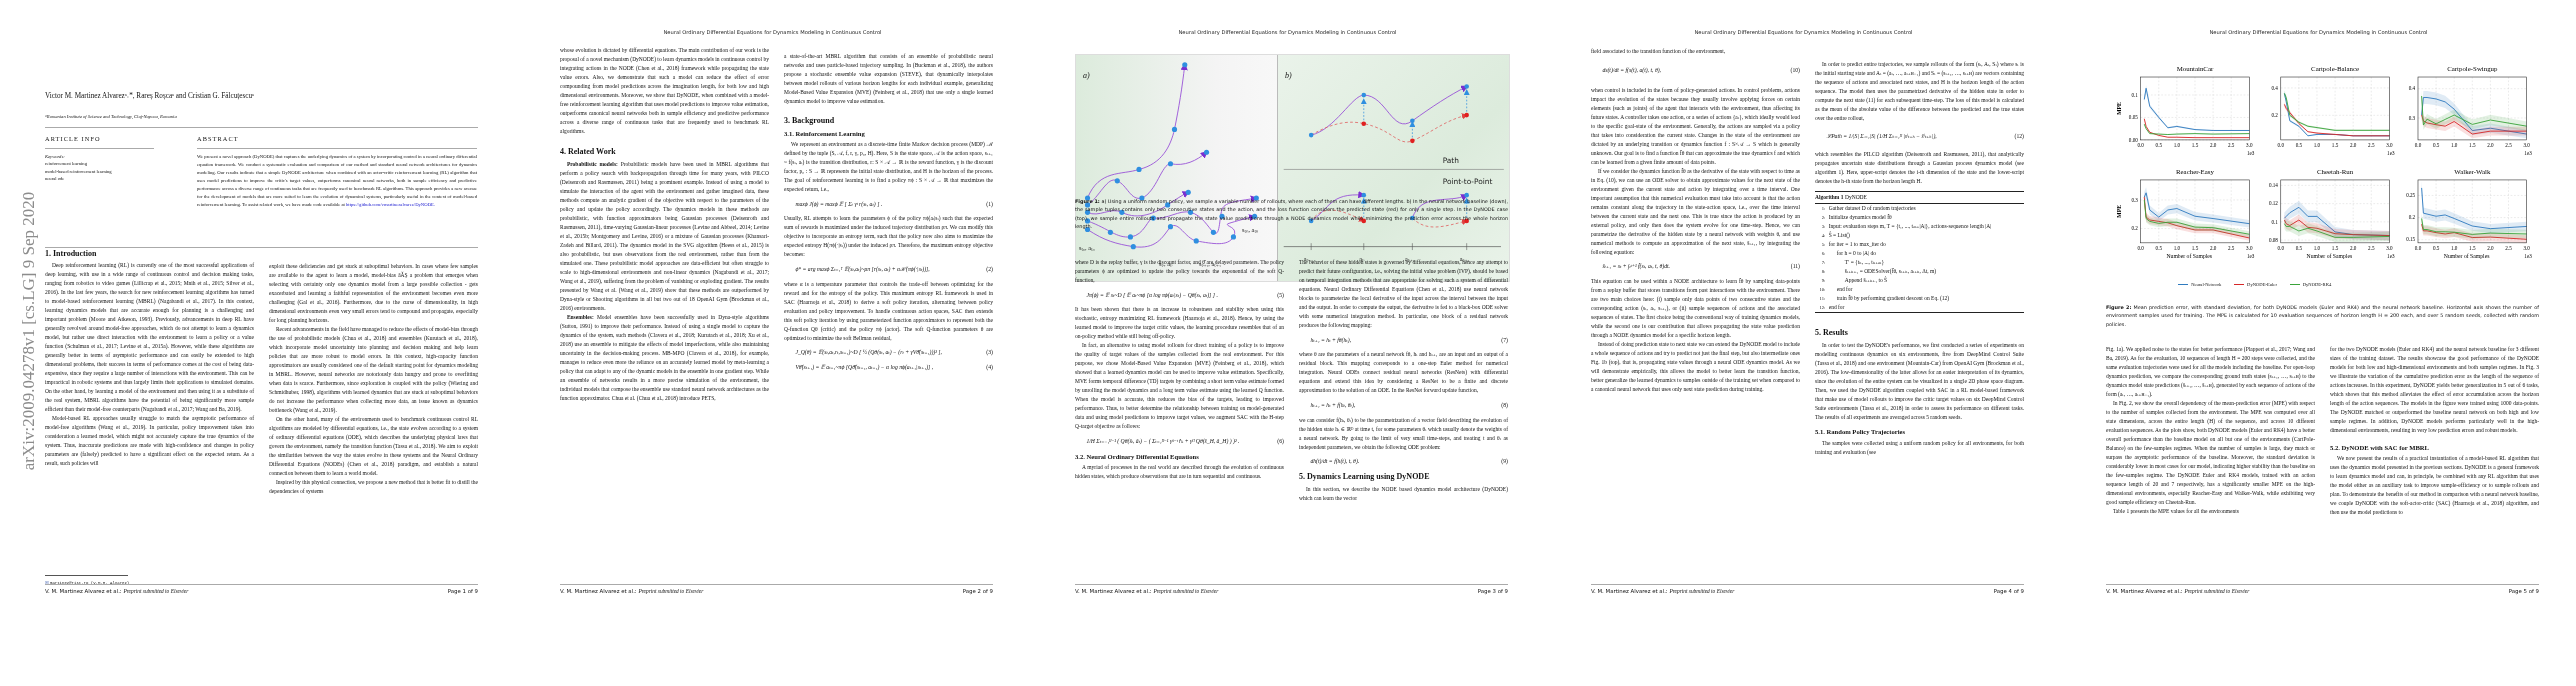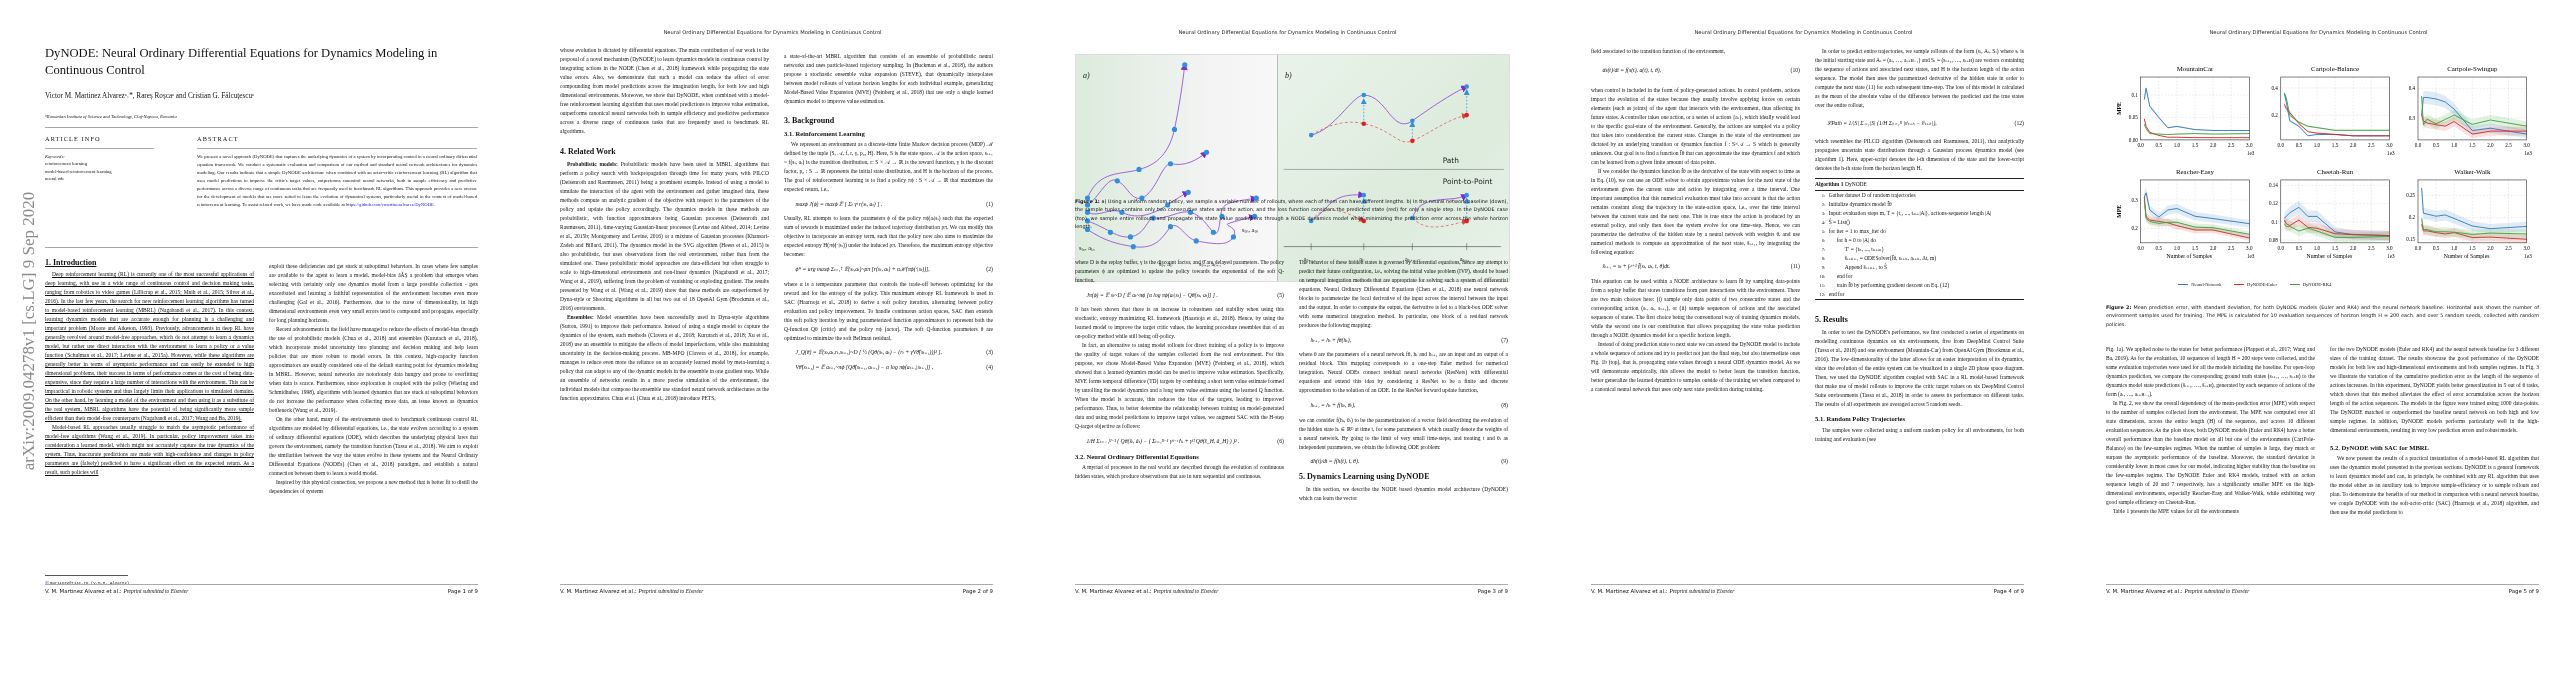--- a/index.html
+++ b/index.html
@@ -43,37 +43,36 @@
   
   .charts{position:absolute;left:45px;top:57px;width:433px;height:229px;}
   .legend{position:absolute;left:117px;top:282px;display:flex;gap:12.6px;font-size:4.6px;}
   .legend .sw{display:inline-block;width:10.3px;height:1.1px;vertical-align:middle;margin-right:2.9px;}
 </style>
 </head>
 <body>
 
 <div class="page" style="left:0">
   <div class="arxiv">arXiv:2009.04278v1  [cs.LG]  9 Sep 2020</div>
-  <div class="title">DyNODE: Neural Ordinary Differential Equations for Dynamics Modeling in Continuous Control</div>
   <div class="authors">Victor M. Martinez Alvarezᵃ˒*, Rareș Roșcaᵃ and Cristian G. Fălcuțescuᵃ</div>
   <div class="affil">ᵃRomanian Institute of Science and Technology, Cluj-Napoca, Romania</div>
   <div class="rule" style="left:45px;top:127px;width:433px;"></div>
   <div class="sechdr" style="left:45px;top:135px;">ARTICLE INFO</div>
   <div class="sechdr" style="left:197px;top:135px;">ABSTRACT</div>
   <div class="rule" style="left:45px;top:148px;width:109px;"></div>
   <div class="rule" style="left:197px;top:148px;width:280px;"></div>
   <div class="keywords">
     <div style="font-style:italic">Keywords:</div>
     <div>reinforcement learning</div>
     <div>model-based reinforcement learning</div>
     <div>neural ode</div>
   </div>
   <div class="abstract"><span>We present a novel approach (DyNODE) that captures the underlying dynamics of a system by incorporating control in a neural ordinary differential equation framework. We conduct a systematic evaluation and comparison of our method and standard neural network architectures for dynamics modeling. Our results indicate that a simple DyNODE architecture when combined with an actor-critic reinforcement learning (RL) algorithm that uses model predictions to improve the critic's target values, outperforms canonical neural networks, both in sample efficiency and predictive performance across a diverse range of continuous tasks that are frequently used to benchmark RL algorithms. This approach provides a new avenue for the development of models that are more suited to learn the evolution of dynamical systems, particularly useful in the context of model-based reinforcement learning. To assist related work, we have made code available at </span><a class="cite">https://github.com/vmartinezalvarez/DyNODE.</a></div>
   <div class="rule" style="left:45px;top:247px;width:433px;"></div>
-  <div class="col colL" style="top:253px;text-decoration:underline;">
+  <div class="col colL" style="top:244px;">
     <div class="h1">1. Introduction</div>
     <p>Deep reinforcement learning (RL) is currently one of the most successful applications of deep learning, with use in a wide range of continuous control and decision making tasks, ranging from robotics to video games (Lillicrap et al., 2015; Mnih et al., 2015; Silver et al., 2016). In the last few years, the search for new reinforcement learning algorithms has turned to model-based reinforcement learning (MBRL) (Nagabandi et al., 2017). In this context, learning dynamics models that are accurate enough for planning is a challenging and important problem (Moore and Atkeson, 1993). Previously, advancements in deep RL have generally revolved around model-free approaches, which do not attempt to learn a dynamics model, but rather use direct interaction with the environment to learn a policy or a value function (Schulman et al., 2017; Levine et al., 2015a). However, while these algorithms are generally better in terms of asymptotic performance and can easily be extended to high dimensional problems, their success in terms of performance comes at the cost of being data-expensive, since they require a large number of interactions with the environment. This can be impractical in robotic systems and thus largely limits their applications to simulated domains. On the other hand, by learning a model of the environment and then using it as a substitute of the real system, MBRL algorithms have the potential of being significantly more sample efficient than their model-free counterparts (Nagabandi et al., 2017; Wang and Ba, 2019).</p>
     <p>Model-based RL approaches usually struggle to match the asymptotic performance of model-free algorithms (Wang et al., 2019). In particular, policy improvement takes into consideration a learned model, which might not accurately capture the true dynamics of the system. Thus, inaccurate predictions are made with high-confidence and changes in policy parameters are (falsely) predicted to have a significant effect on the expected return. As a result, such policies will</p>
   </div>
   <div class="col colR" style="top:262px;">
     <p class="ni">exploit these deficiencies and get stuck at suboptimal behaviors. In cases where few samples are available to the agent to learn a model, model-bias âĂŞ a problem that emerges when selecting with certainty only one dynamics model from a large possible collection - gets exacerbated and learning a faithful representation of the environment becomes even more challenging (Gal et al., 2016). Furthermore, due to the curse of dimensionality, in high dimensional environments even very small errors tend to compound and propagate, especially for long planning horizons.</p>
     <p>Recent advancements in the field have managed to reduce the effects of model-bias through the use of probabilistic models (Chua et al., 2018) and ensembles (Kurutach et al., 2018), which incorporate model uncertainty into planning and decision making and help learn policies that are more robust to model errors. In this context, high-capacity function approximators are usually considered one of the default starting point for dynamics modeling in MBRL. However, neural networks are notoriously data hungry and prone to overfitting when data is scarce. Furthermore, since exploration is coupled with the policy (Wiering and Schmidhuber, 1998), algorithms with learned dynamics that are stuck at suboptimal behaviors do not increase the performance when collecting more data, an issue known as dynamics bottleneck (Wang et al., 2019).</p>
     <p>On the other hand, many of the environments used to benchmark continuous control RL algorithms are modeled by differential equations, i.e., the state evolves according to a system of ordinary differential equations (ODE), which describes the underlying physical laws that govern the environment, namely the transition function (Tassa et al., 2018). We aim to exploit the similarities between the way the states evolve in these systems and the Neural Ordinary Differential Equations (NODEs) (Chen et al., 2018) paradigm, and establish a natural connection between them to learn a world model.</p>
     <p>Inspired by this physical connection, we propose a new method that is better fit to distill the dependencies of systems</p>
   </div>
@@ -303,21 +302,21 @@
       </div>
     <p class="ni">when control is included in the form of policy-generated actions. In control problems, actions impact the evolution of the states because they usually involve applying forces on certain elements (such as joints) of the agent that interacts with the environment, thus affecting its future states. A controller takes one action, or a series of actions {aₜ}, which ideally would lead to the specific goal-state of the environment. Generally, the actions are sampled via a policy that takes into consideration the current state. Changes in the state of the environment are dictated by an underlying transition or dynamics function f : S×𝒜 → S which is generally unknown. Our goal is to find a function f̂θ that can approximate the true dynamics f and which can be learned from a given finite amount of data points.</p>
     <p>If we consider the dynamics function f̂θ as the derivative of the state with respect to time as in Eq. (10), we can use an ODE solver to obtain approximate values for the next state of the environment given the current state and action by integrating over a time interval. One important assumption that this numerical evaluation must take into account is that the action remains constant along the trajectory in the state-action space, i.e., over the time interval between the current state and the next one. This is true since the action is produced by an external policy, and only then does the system evolve for one time-step. Hence, we can parametrize the derivative of the hidden state by a neural network with weights θ, and use numerical methods to compute an approximation of the next state, ŝₜ₊₁, by integrating the following equation:</p>
     <div class="eq">
         <span>ŝₜ₊₁ = sₜ + ∫ₜᵗ⁺¹ f̂(sₜ, aₜ, t, θ)dt.</span>
         <span class="num">(11)</span>
       </div>
     <p class="ni">This equation can be used within a NODE architecture to learn f̂θ by sampling data-points from a replay buffer that stores transitions from past interactions with the environment. There are two main choices here: (i) sample only data points of two consecutive states and the corresponding action (sₜ, aₜ, sₜ₊₁), or (ii) sample sequences of actions and the associated sequences of states. The first choice being the conventional way of training dynamics models, while the second one is our contribution that allows propagating the state value prediction through a NODE dynamics model for a specific horizon length.</p>
     <p>Instead of doing prediction state to next state we can extend the DyNODE model to include a whole sequence of actions and try to predict not just the final step, but also intermediate ones Fig. 1b (top), that is, propagating state values through a neural ODE dynamics model. As we will demonstrate empirically, this allows the model to better learn the transition function, better generalize the learned dynamics to samples outside of the training set when compared to a canonical neural network that uses only next state prediction during training.</p>
   </div>
-  <div class="col colR" style="top:47px;">
+  <div class="col colR" style="top:60px;">
     <p>In order to predict entire trajectories, we sample rollouts of the form (sₜ, Aₜ, Sₜ) where sₜ is the initial starting state and Aₜ = (aₜ, …, aₜ₊ʜ₋₁) and Sₜ = (sₜ₊₁, …, sₜ₊ʜ) are vectors containing the sequence of actions and associated next states, and H is the horizon length of the action sequence. The model then uses the parametrized derivative of the hidden state in order to compute the next state (11) for each subsequent time-step. The loss of this model is calculated as the mean of the absolute value of the difference between the predicted and the true states over the entire rollout,</p>
     <div class="eq" style="margin:9.2px 0 9.2px 11.4px">
         <span>ℒPath = 1/|S| Σᵢ₌₁|S| (1/H Σₕ₌₁ᴴ |sⁱₜ₊ₕ − ŝⁱₜ₊ₕ|),</span>
         <span class="num">(12)</span>
       </div>
     <p class="ni">which resembles the PILCO algorithm (Deisenroth and Rasmussen, 2011), that analytically propagates uncertain state distributions through a Gaussian process dynamics model (see algorithm 1). Here, upper-script denotes the i-th dimension of the state and the lower-script denotes the h-th state from the horizon length H.</p>
     <div class="algo">
       <div class="ah"><b>Algorithm 1</b> <span>DyNODE</span></div>
       <div id="algo-lines">
           <div class="ln">

